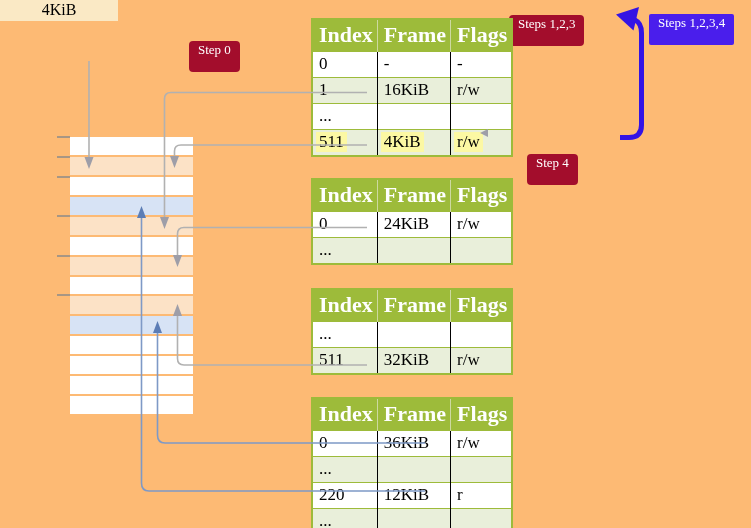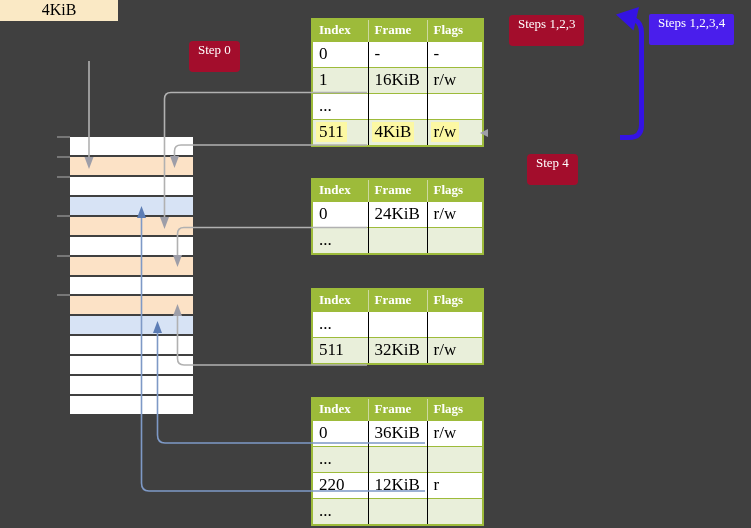--- a/index.html
+++ b/index.html
@@ -1,35 +1,35 @@
 <!DOCTYPE html>
 <html><head>
 <meta charset="utf-8">
 <style>
   html,body{margin:0;padding:0;background:#000;}
-  #canvas{position:relative;width:751px;height:528px;background:#404040;overflow:hidden;
+  #canvas{position:relative;width:751px;height:528px;background:#fdba74;overflow:hidden;
           font-family:"Liberation Serif","DejaVu Serif",serif;}
 
   
   .tag{position:absolute;font-size:13px;line-height:1.1;color:#fff;
        padding:2px 9px 15px;border-radius:4px;white-space:nowrap;}
   .tag.red{background:#A30D2C;}
   .tag.blue{background:#4A1EEC;border-radius:2px;}
   #kib-label{position:absolute;left:0;top:42;width:118px;text-align:center;
              background:#FAE9C5;color:#000;font-size:16px;padding:1px 0 2px;}
   #step0-label{left:189px;top:41px;}
   #steps123-label{left:509px;top:15px;}
   #steps1234-label{left:649px;top:14px;}
   #step4-label{left:517px;top:154px;margin-left:10px;}
 
   
   table.ptable{position:absolute;left:311px;border-collapse:collapse;
                font-size:17px;background:#fff;border:2px solid #9DBB3A;}
   table.ptable th{background:#9DBB3A;color:#fff;font-weight:bold;text-align:left;
-                  padding:2px 4px 3px 6px;border-left:1px solid #cdd9a0;font-size:13px;}
+                  padding:2px 4px 3px 6px;border-left:1px solid #cdd9a0;font-size:22px;}
   table.ptable th:first-child{border-left:none;}
   table.ptable td{padding:2px 4px 3px 6px;border-left:1px solid #000;
                   border-top:1px solid #9DBB3A;height:20px;color:#000;}
   table.ptable td:first-child{border-left:none;}
   table.ptable tbody tr:nth-child(even){background:#E9EFDA;}
   table.ptable tr.hl td span{background:#FCF8A3;display:inline-block;
                              padding:0 3px;margin-left:-3px;min-height:20px;}
   #table-1{top:18px;} #table-2{top:178px;} #table-3{top:288px;} #table-4{top:397px;}
 
   

